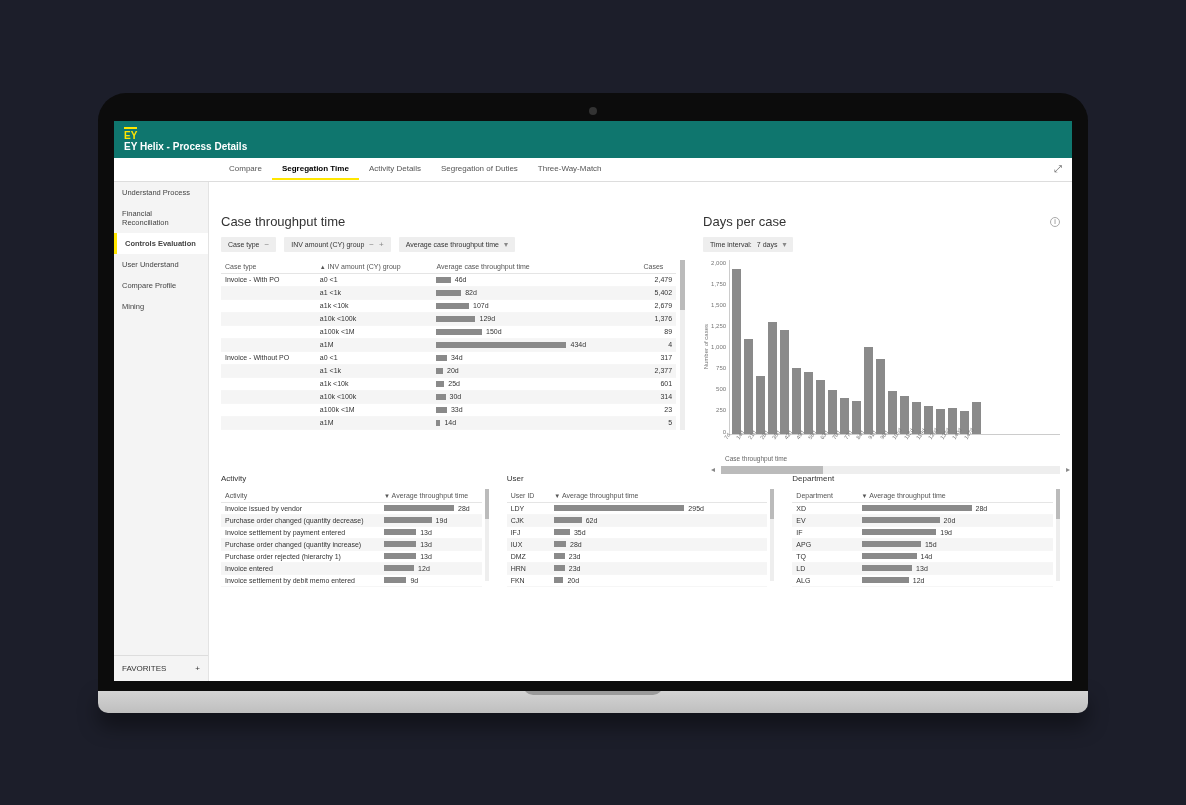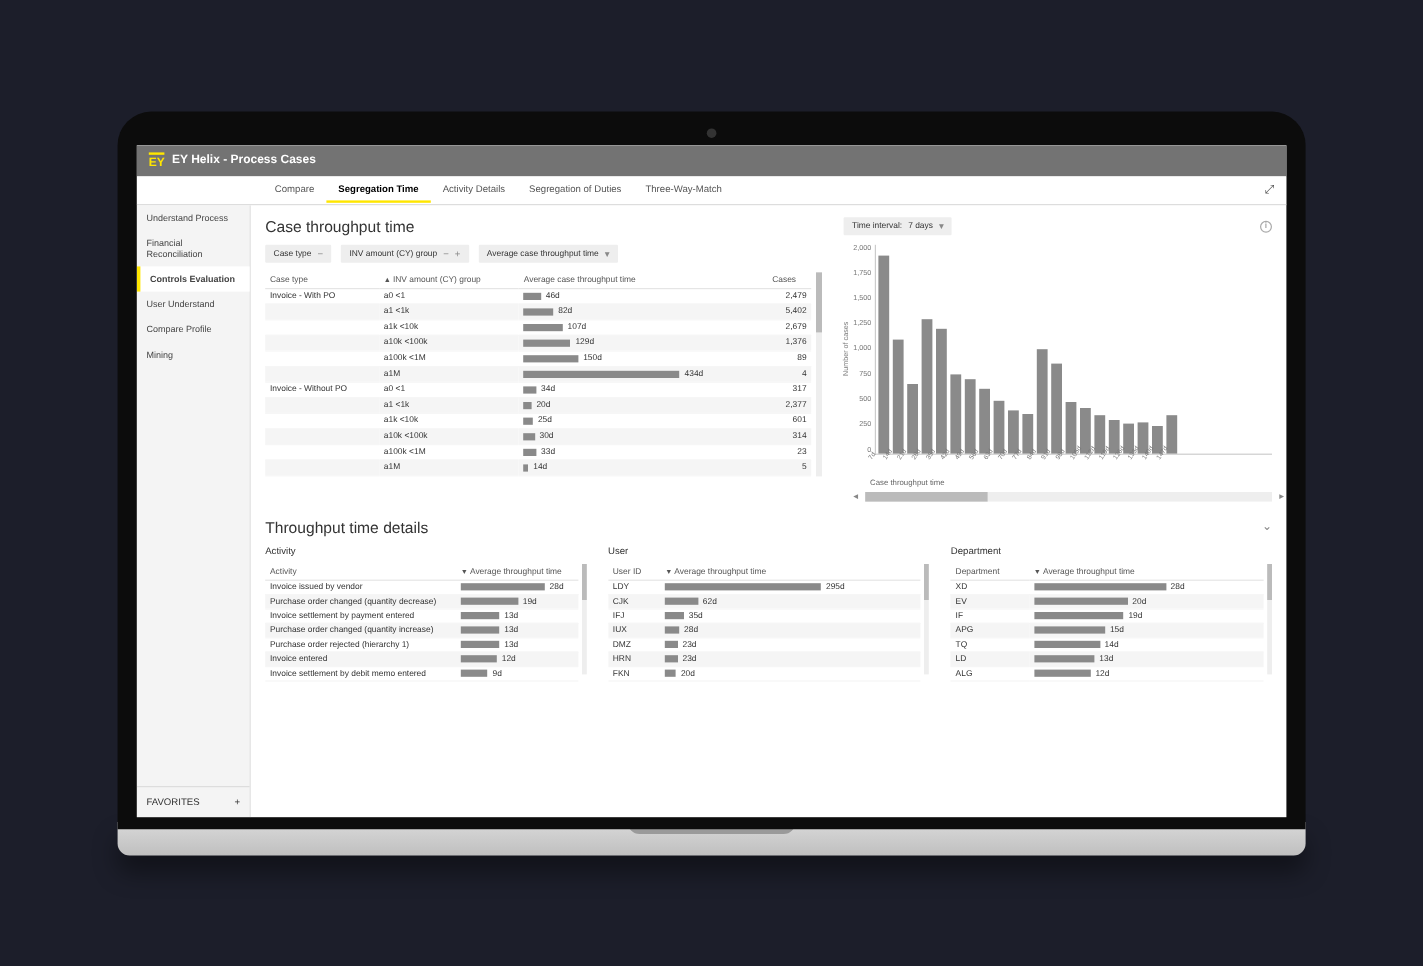--- a/index.html
+++ b/index.html
@@ -4,35 +4,35 @@
 <style>
   * { box-sizing: border-box; margin: 0; padding: 0; }
   body { background:#1c1e2a; font-family: Arial, Helvetica, sans-serif; display:flex; align-items:center; justify-content:center; height:805px; width:1186px; overflow:hidden;}
   .laptop { width:990px; }
   .bezel { background:#0c0c0c; border-radius:28px 28px 0 0; padding:28px 16px 10px 16px; position:relative; }
   .camera { position:absolute; top:14px; left:50%; transform:translateX(-50%); width:8px; height:8px; border-radius:50%; background:#333; }
   .screen { background:#fff; height:560px; display:flex; flex-direction:column; font-size:8px; color:#333; overflow:hidden;}
   .base { height:28px; background:linear-gradient(#d9d9d9,#bfbfbf); border-radius:0 0 10px 10px; box-shadow:0 14px 20px rgba(0,0,0,.4);}
   .notch { width:140px; height:10px; background:#9a9a9a; margin:-6px auto 0; border-radius:0 0 10px 10px;}
   
-  .app-header { background:#737373; color:#fff; display:flex; align-items:center; padding:6px 10px; font-size:10px; font-weight:bold;}
+  .app-header { background:#0f766e; color:#fff; display:flex; align-items:flex-start; padding:6px 10px; font-size:10px; font-weight:bold;flex-direction:column;}
   .logo { color:#ffe600; font-weight:bold; margin-right:6px; border-top:2px solid #ffe600; padding-top:1px;}
   
   .tabbar { background:#fff; border-bottom:1px solid #ddd; display:flex; align-items:center; padding:0 10px; height:24px; position:relative;}
   .tabbar .spacer-left{width:95px;}
   .tab { padding:5px 10px; font-size:8px; color:#555; cursor:pointer;}
   .tab.active { border-bottom:2px solid #ffe600; color:#000; font-weight:600;}
   .expand-icon { margin-left:auto; font-size:10px; color:#555;}
   
   .body { flex:1; display:flex; overflow:hidden;}
   .sidebar { width:95px; background:#f4f4f4; border-right:1px solid #e3e3e3; display:flex; flex-direction:column;}
   .side-item { padding:6px 8px; font-size:7.5px; color:#444; cursor:pointer;}
   .side-item.active { background:#fff; border-left:3px solid #ffe600; font-weight:600;}
   .favorites { margin-top:auto; padding:8px; border-top:1px solid #ddd; font-size:8px; text-transform:uppercase; display:flex; justify-content:space-between; align-items:center; color:#333;}
-  .content { flex:1; overflow:auto; padding:10px 12px;}
+  .content { flex:1; overflow:auto; padding:10px 12px;margin-top:22px;}
   .row { display:flex; gap:18px;}
   .panel-title { font-size:13px; color:#333; margin-bottom:8px;}
   .left-panel { flex:1.3;}
   .right-panel { flex:1; position:relative;}
   .info-icon { position:absolute; right:0; top:3px; border:1px solid #aaa; width:10px; height:10px; border-radius:50%; font-size:7px; display:flex; align-items:center; justify-content:center; color:#777;}
   
   .pills { display:flex; gap:8px; margin-bottom:8px;}
   .pill { background:#eee; padding:3px 7px; border-radius:1px; font-size:7px; display:flex; align-items:center; gap:5px;}
   .pill .minus, .pill .plus, .pill .chev { color:#888; font-size:8px;}
   
@@ -74,21 +74,21 @@
 </head>
 <body>
 
 <div class="laptop">
   <div class="bezel">
     <div class="camera"></div>
     <div class="screen">
 
       <div class="app-header">
         <span class="logo">EY</span>
-        <span>EY Helix - Process Cases</span>
+        <span>EY Helix - Process Details</span>
       </div>
 
       <div class="tabbar">
         <div class="spacer-left"></div>
         <div id="tabs-host" style="display: flex;">
             <span class="tab">Compare</span>
             <span class="tab active">Segregation Time</span>
             <span class="tab">Activity Details</span>
             <span class="tab">Segregation of Duties</span>
             <span class="tab">Three-Way-Match</span>
@@ -277,20 +277,21 @@
                     </tbody>
                 </table>
                 <div class="scroll-track">
                     <div class="scroll-thumb"></div>
                   </div>
               </div>
             </div>
 
             <div class="right-panel">
               <span class="info-icon">i</span>
+              <div class="panel-title">Days per case</div>
               <div class="pills">
                 <div class="pill">
                   <span>Time interval:</span>
                   <span>7 days</span>
                   <span class="chev">▾</span>
                 </div>
               </div>
               <div class="chart-box">
                 <div class="y-axis-label">Number of cases</div>
                 <div class="y-axis" id="y-axis">
@@ -353,24 +354,20 @@
                 </div>
               <div class="x-axis-label">Case throughput time</div>
               <div class="h-scroll">
                 <span class="ar l">◂</span>
                 <div class="th"></div>
                 <span class="ar r">▸</span>
               </div>
             </div>
           </div>
 
-          <div class="details-header">
-            <div class="panel-title" style="margin:0">Throughput time details</div>
-            <span class="chev-down">⌄</span>
-          </div>
           <div class="three-col">
             <div class="col3">
               <h4>Activity</h4>
               <div class="col-wrap">
                 <div class="col-table">
                   <table class="tp">
                       <thead>
                         <tr>
                     <th>Activity</th>
                     <th class="sortd">Average throughput time</th>

